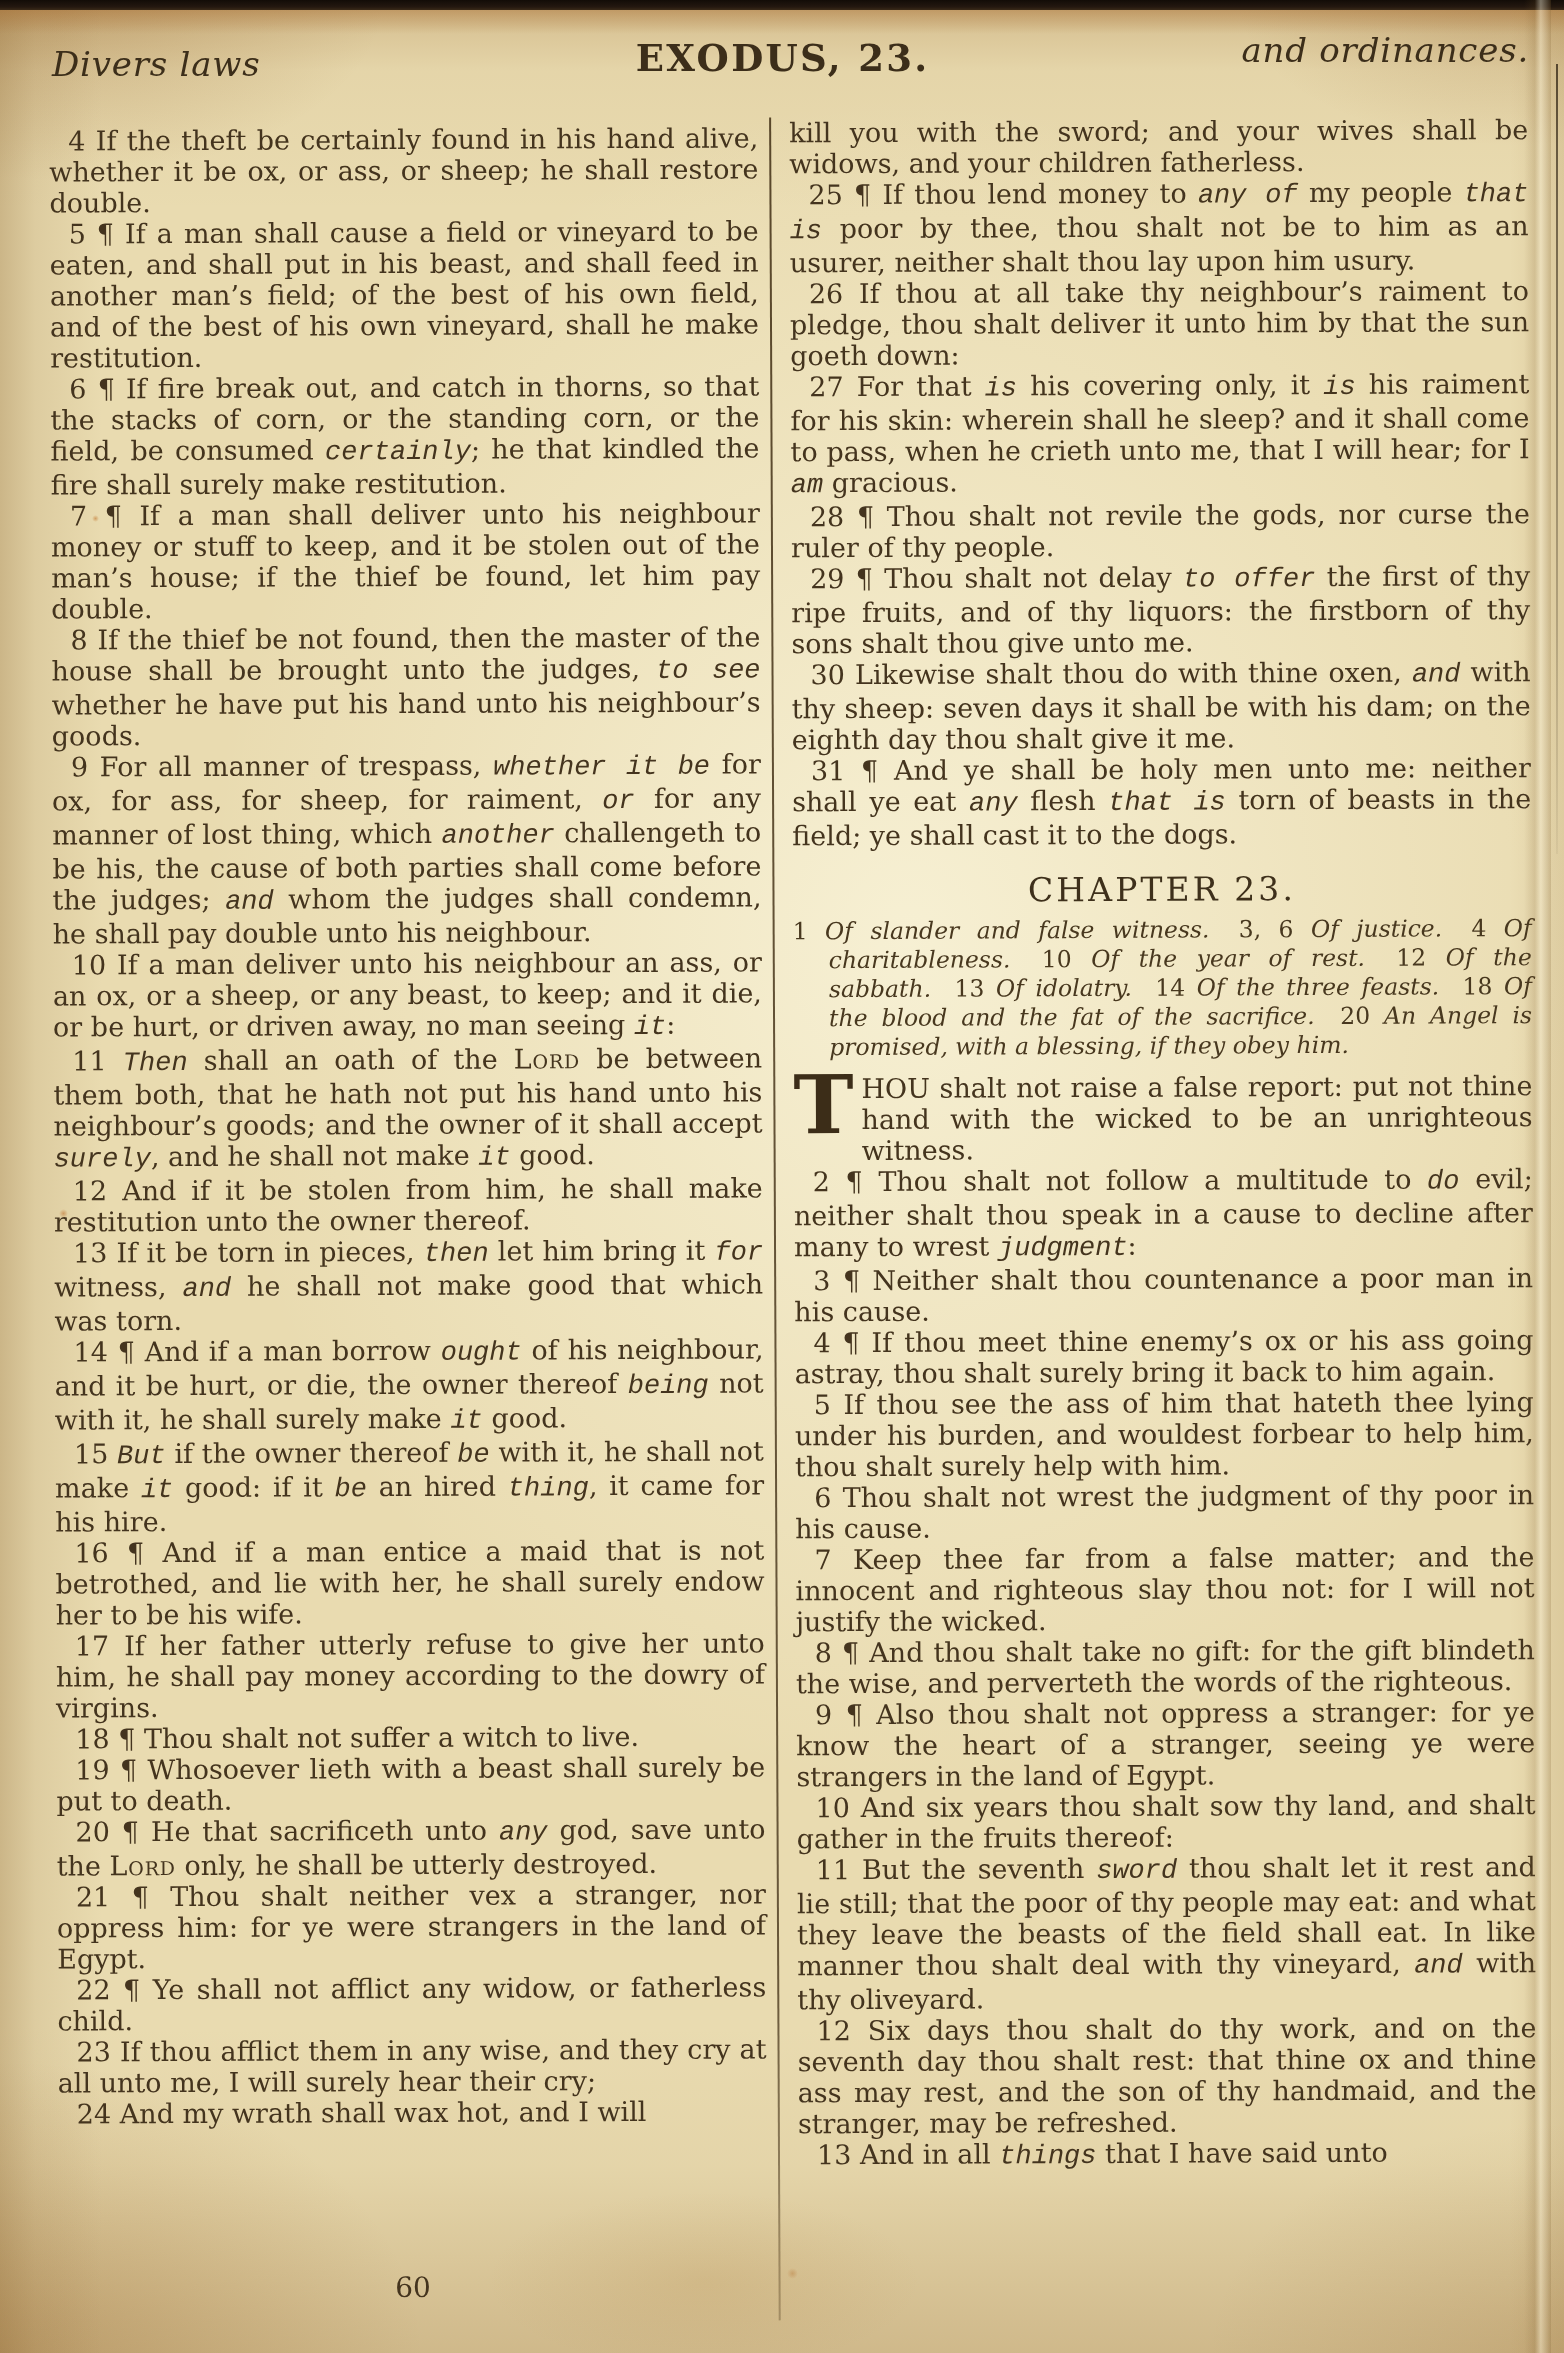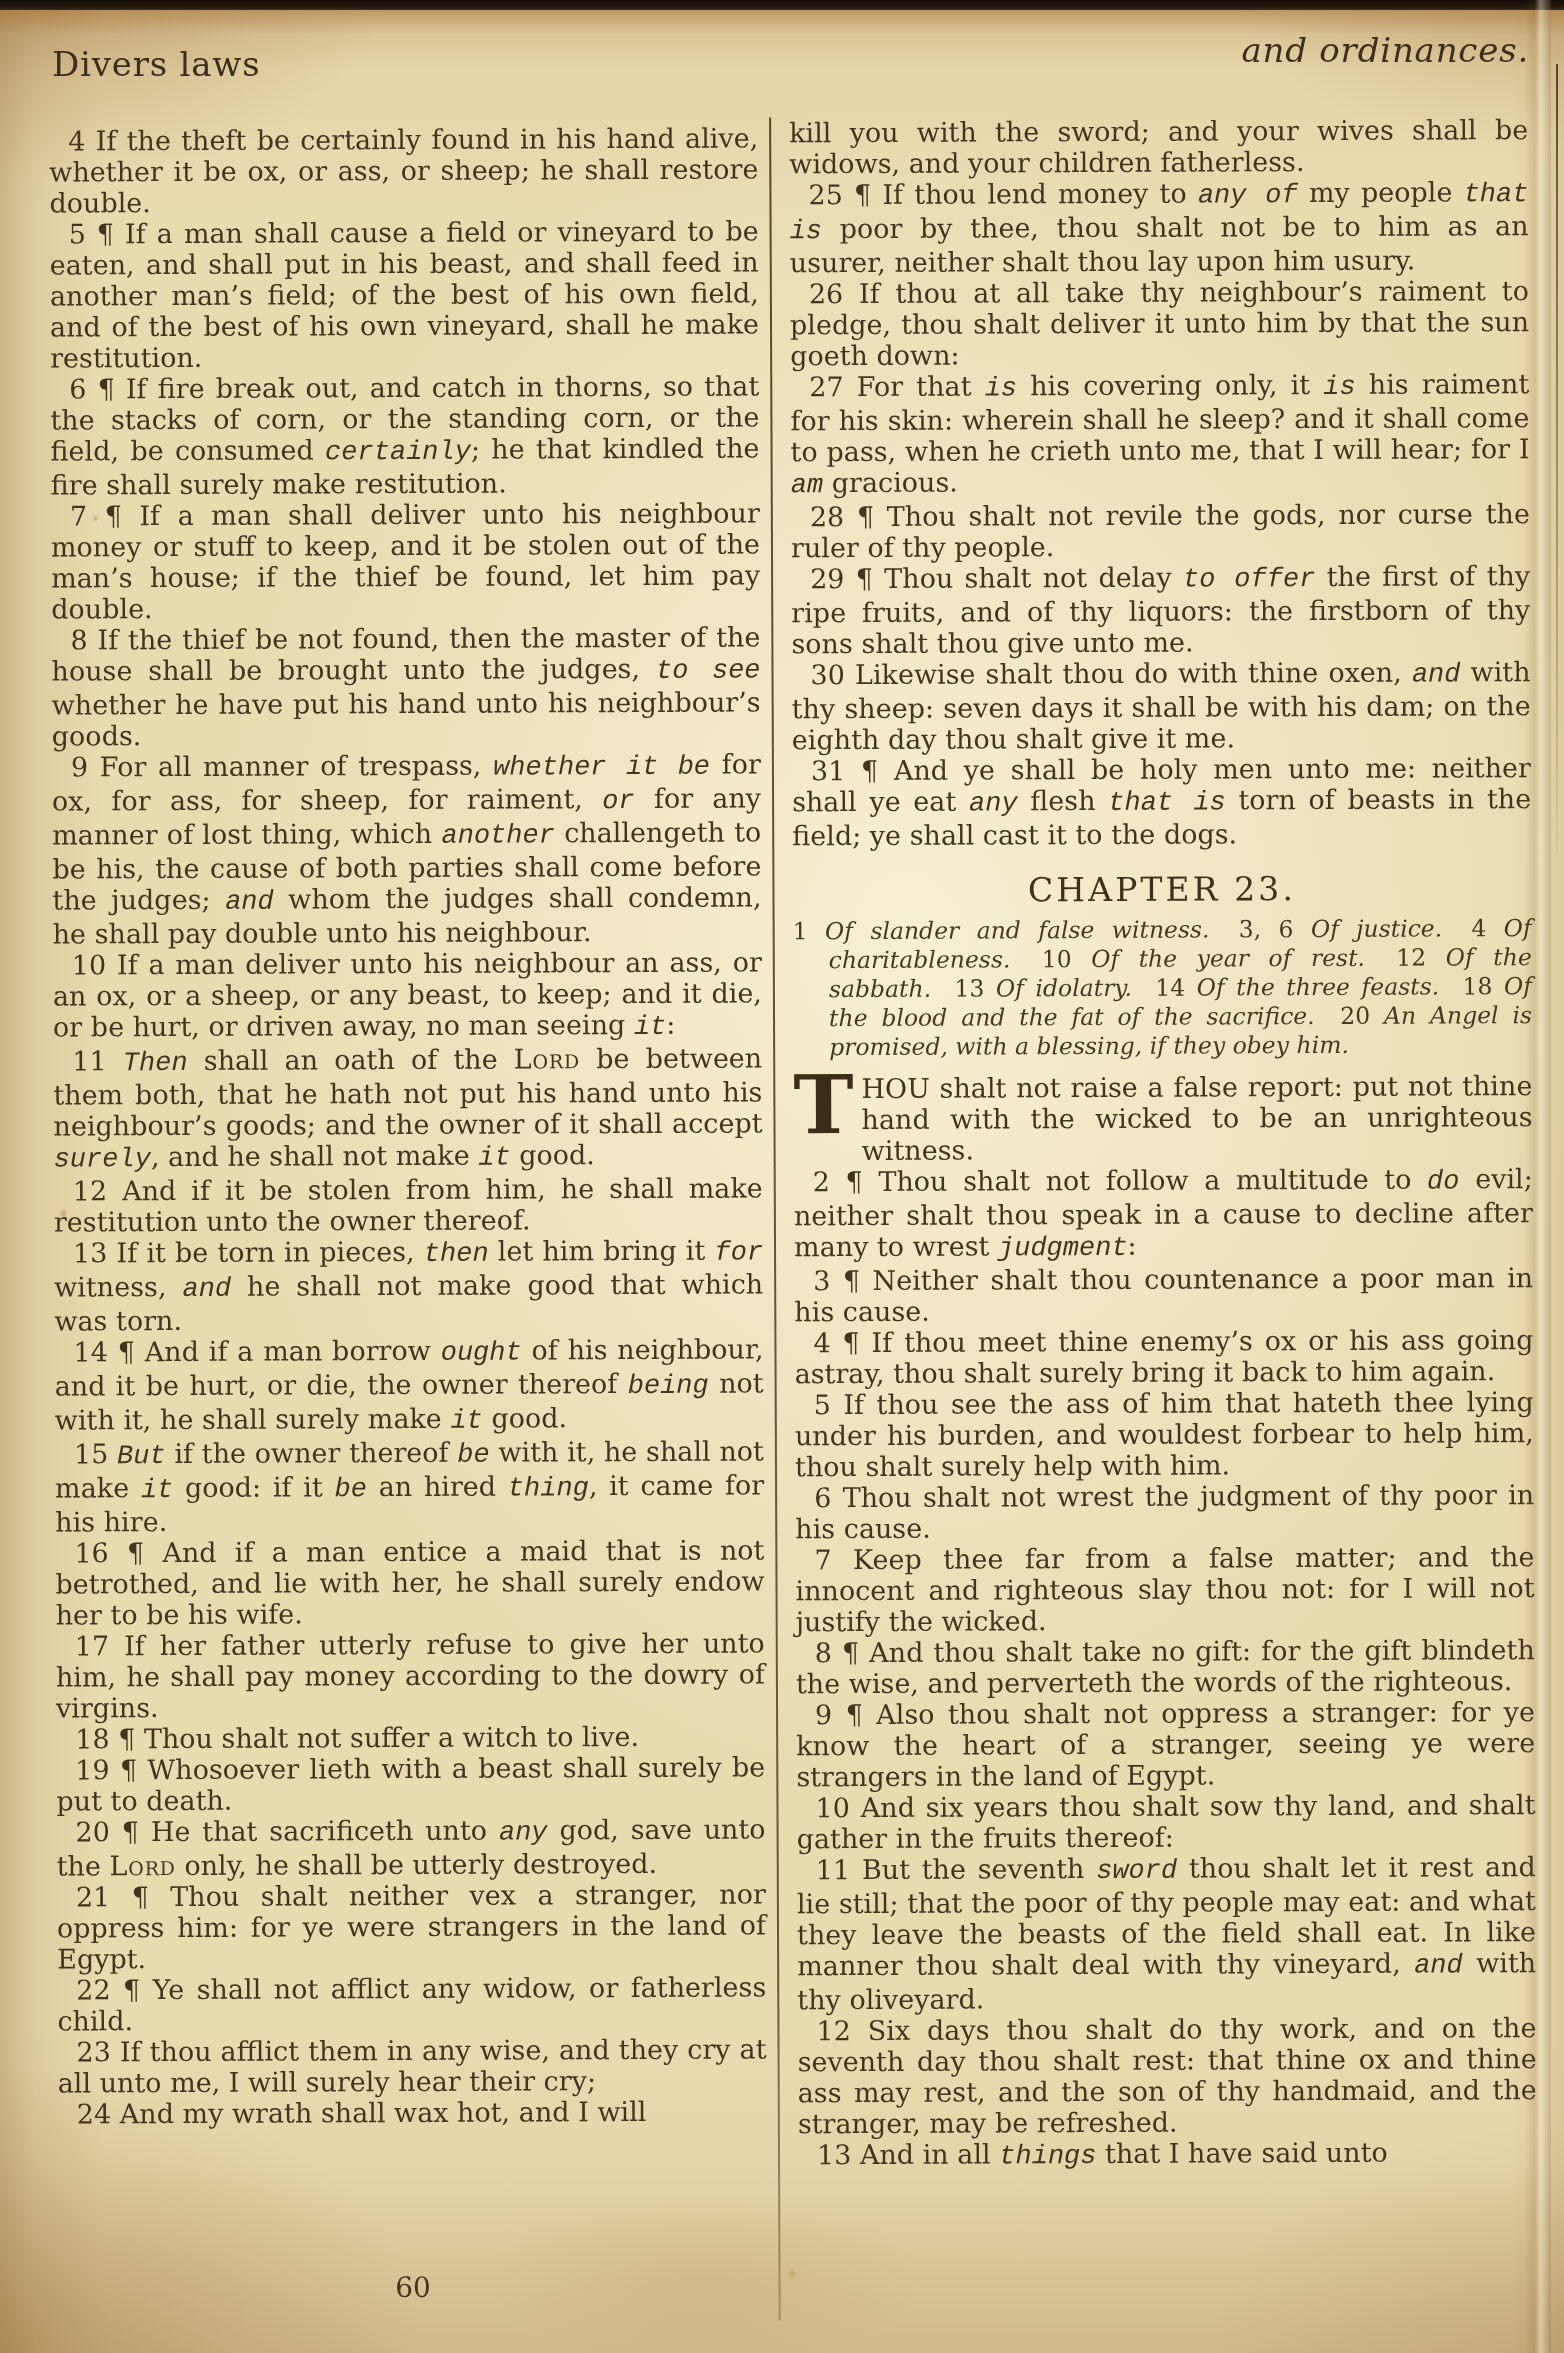--- a/index.html
+++ b/index.html
@@ -44,21 +44,21 @@
   .s1{left:92px;top:515px;width:7px;height:7px;background:radial-gradient(circle,rgba(190,110,35,0.55),rgba(190,110,35,0) 70%);}
   .s2{left:59px;top:1209px;width:8.6px;height:8.6px;background:radial-gradient(circle,rgba(185,100,30,0.5),rgba(185,100,30,0) 70%);}
   .s3{left:787px;top:2268px;width:11px;height:11px;background:radial-gradient(circle,rgba(180,105,40,0.35),rgba(180,105,40,0) 70%);}
   .s4{left:1211px;top:2049px;width:7.8px;height:7.8px;background:radial-gradient(circle,rgba(180,105,40,0.3),rgba(180,105,40,0) 70%);}
   .stain{
     position:absolute;left:485px;top:2191px;width:438px;height:180px;border-radius:50%;
     background:radial-gradient(ellipse,rgba(170,120,50,0.14),rgba(170,120,50,0) 70%);
   }
 
   .header{position:absolute;left:0;top:0;width:1565px;height:102px;}
-  .h-left{position:absolute;left:52px;top:44px;font-size:34px;letter-spacing:0.8px;color:#3c2e1a;}
+  .h-left{position:absolute;left:52px;top:44px;font-style:italic;font-size:34px;letter-spacing:0.8px;color:#3c2e1a;}
   .h-center{position:absolute;left:15.6px;top:36px;width:1534px;text-align:center;font-weight:bold;font-size:37px;letter-spacing:2.3px;color:#3c2e1a;}
   .h-right{position:absolute;right:36px;top:30px;font-style:italic;font-size:34px;letter-spacing:0.8px;color:#3c2e1a;}
 
   .content{position:absolute;left:0;top:0;width:1565px;height:2354px;transform:rotate(-0.25deg);transform-origin:55% 94px;}
   .divider{
     position:absolute;left:769px;top:117px;width:1.6px;height:2203px;
     background:linear-gradient(to bottom, rgba(73,55,28,0.9) 0%, rgba(73,55,28,0.8) 85%, rgba(73,55,28,0.35) 100%);
   }
   .col{position:absolute;font-size:27px;line-height:31px;text-align:justify;color:#44341e;}
   .col-left{left:49px;top:122px;width:709px;}
@@ -87,20 +87,21 @@
 </style>
 </head>
 <body>
 
 <div class="page">
   <div class="top-strip"></div>
   <div class="top-toast"></div>
 
   <div class="header">
     <span class="h-left">Divers laws</span>
+    <span class="h-center">EXODUS, 23.</span>
     <span class="h-right">and ordinances.</span>
   </div>
 
   <div class="content">
     <div class="divider"></div>
 
     <div class="col col-left">
         <p class="">4 If the theft be certainly found in his hand alive, whether it be ox, or ass, or sheep; he shall restore double.</p>
         <p class="">5 ¶ If a man shall cause a field or vineyard to be eaten, and shall put in his beast, and shall feed in another man’s field; of the best of his own field, and of the best of his own vineyard, shall he make restitution.</p>
         <p class="">6 ¶ If fire break out, and catch in thorns, so that the stacks of corn, or the standing corn, or the field, be consumed <i>certainly</i>; he that kindled the fire shall surely make restitution.</p>

